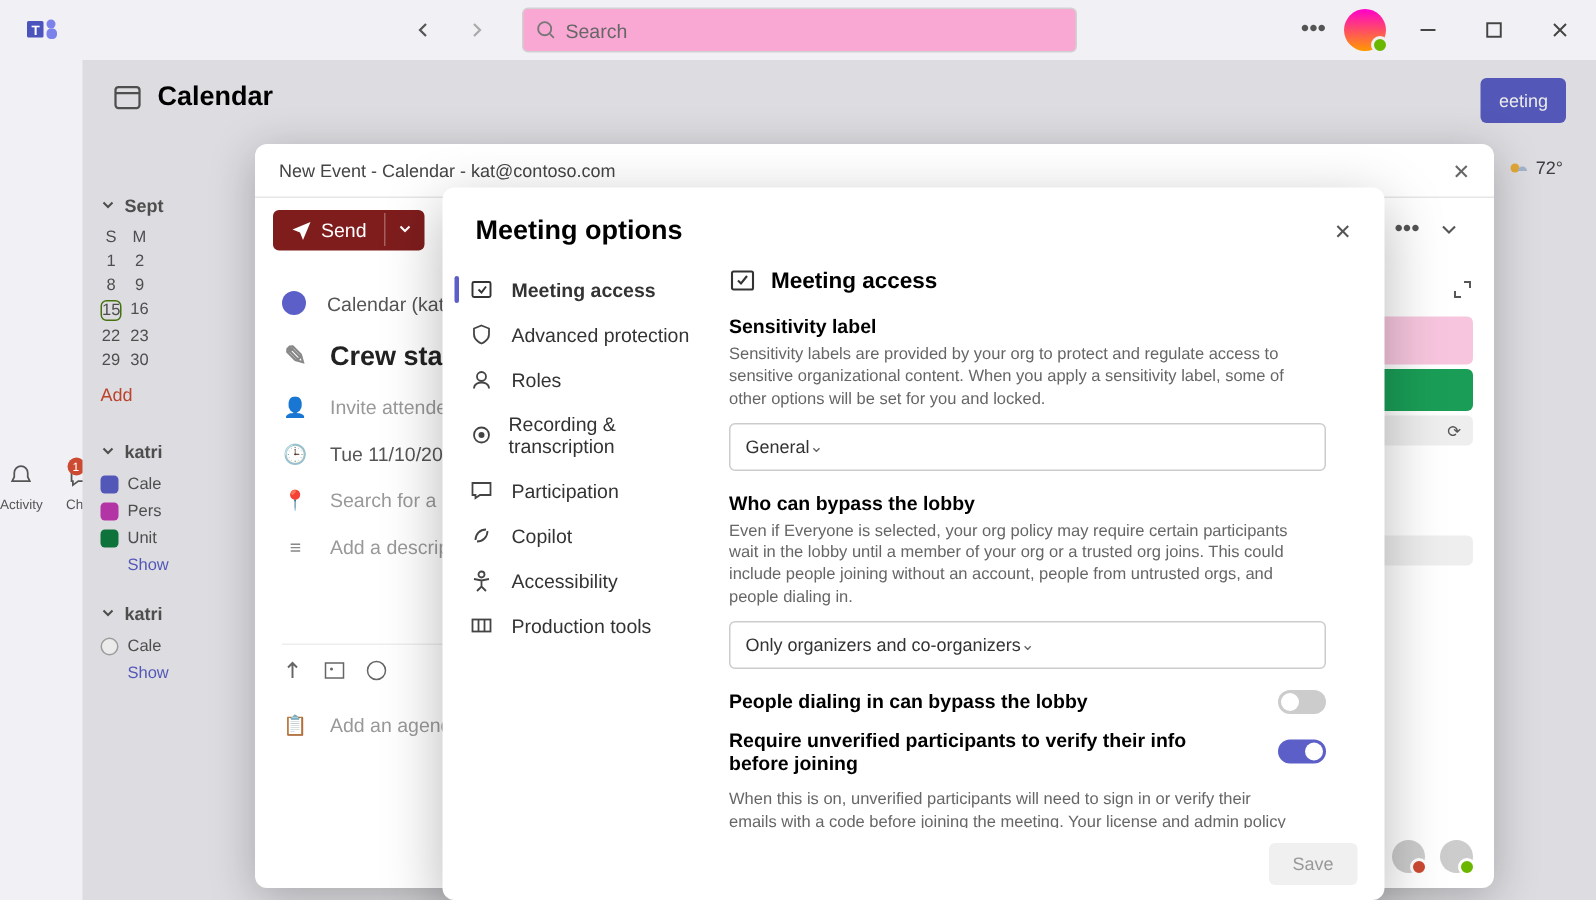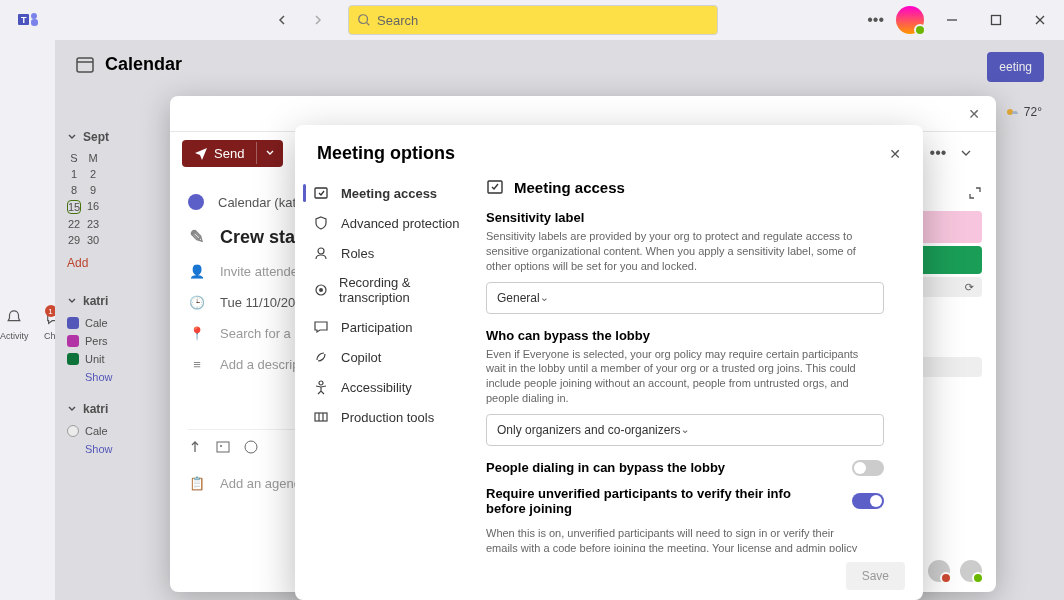--- a/index.html
+++ b/index.html
@@ -2,21 +2,21 @@
 <html><head>
 <meta charset="utf-8">
 <style>
 * { box-sizing: border-box; margin: 0; padding: 0; font-family: "Segoe UI", sans-serif; }
 body { background: #f1f0f5; width: 1064px; height: 600px; overflow: hidden; position: relative; }
 
 .titlebar { height: 40px; display: flex; align-items: center; padding: 0 8px; }
 .titlebar .logo { width: 24px; height: 24px; margin: 0 8px; }
 .titlebar .nav-arrows { margin-left: 220px; display: flex; gap: 8px; }
 .titlebar .nav-arrows .arr { width: 28px; height: 28px; display:flex;align-items:center;justify-content:center;border-radius:4px;color:#555;cursor:pointer;}
-.titlebar .search { margin-left: 16px; width: 370px; height: 30px; background: #fde047; border: 1px solid #d1d1d1; border-radius: 4px; display:flex;align-items:center;padding:0 8px;color:#666;font-size:13px;gap:6px;}
+.titlebar .search { margin-left: 16px; width: 370px; height: 30px; background: #f9a8d4; border: 1px solid #d1d1d1; border-radius: 4px; display:flex;align-items:center;padding:0 8px;color:#666;font-size:13px;gap:6px;}
 .titlebar .right { margin-left:auto; display:flex; align-items:center; gap:12px;}
 .titlebar .dots { font-size:16px;color:#555;cursor:pointer;}
 .titlebar .avatar { width:28px;height:28px;border-radius:50%;background:linear-gradient(#f0c,#f90);position:relative;}
 .titlebar .avatar::after{content:"";position:absolute;width:8px;height:8px;background:#6bb700;border:2px solid #f1f0f5;border-radius:50%;bottom:-2px;right:-2px;}
 .titlebar .win-btn{width:32px;height:28px;display:flex;align-items:center;justify-content:center;cursor:pointer;color:#444;}
 
 .app { display:flex; height:560px; }
 .leftrail { width:55px; background:#f1f0f5; display:flex;flex-direction:row;align-items:center;padding-top:8px;gap:14px;}
 .leftrail .item{width:48px;display:flex;flex-direction:column;align-items:center;gap:2px;font-size:9px;color:#555;cursor:pointer;padding:4px 0;border-radius:6px;position:relative;}
 .leftrail .item.active{color:#5b5fc7;}
@@ -305,20 +305,21 @@
             <span style="width:12px"></span>
             <span>Show</span>
           </div>
       </div>
     </div>
 
     <div class="overlay"></div>
 
     <div class="event-panel">
       <div class="ep-header">
+        <span>New Event - Calendar - kat@contoso.com</span>
         <span class="close">✕</span>
       </div>
       <div class="ep-toolbar">
         <div class="send-btn">
           <div class="main-send">
               <svg width="14" height="14">
                 <path d="M1 7l12-5-5 12-2-5z" fill="#fff"></path>
               </svg>
               <span>Send</span>
             </div>

